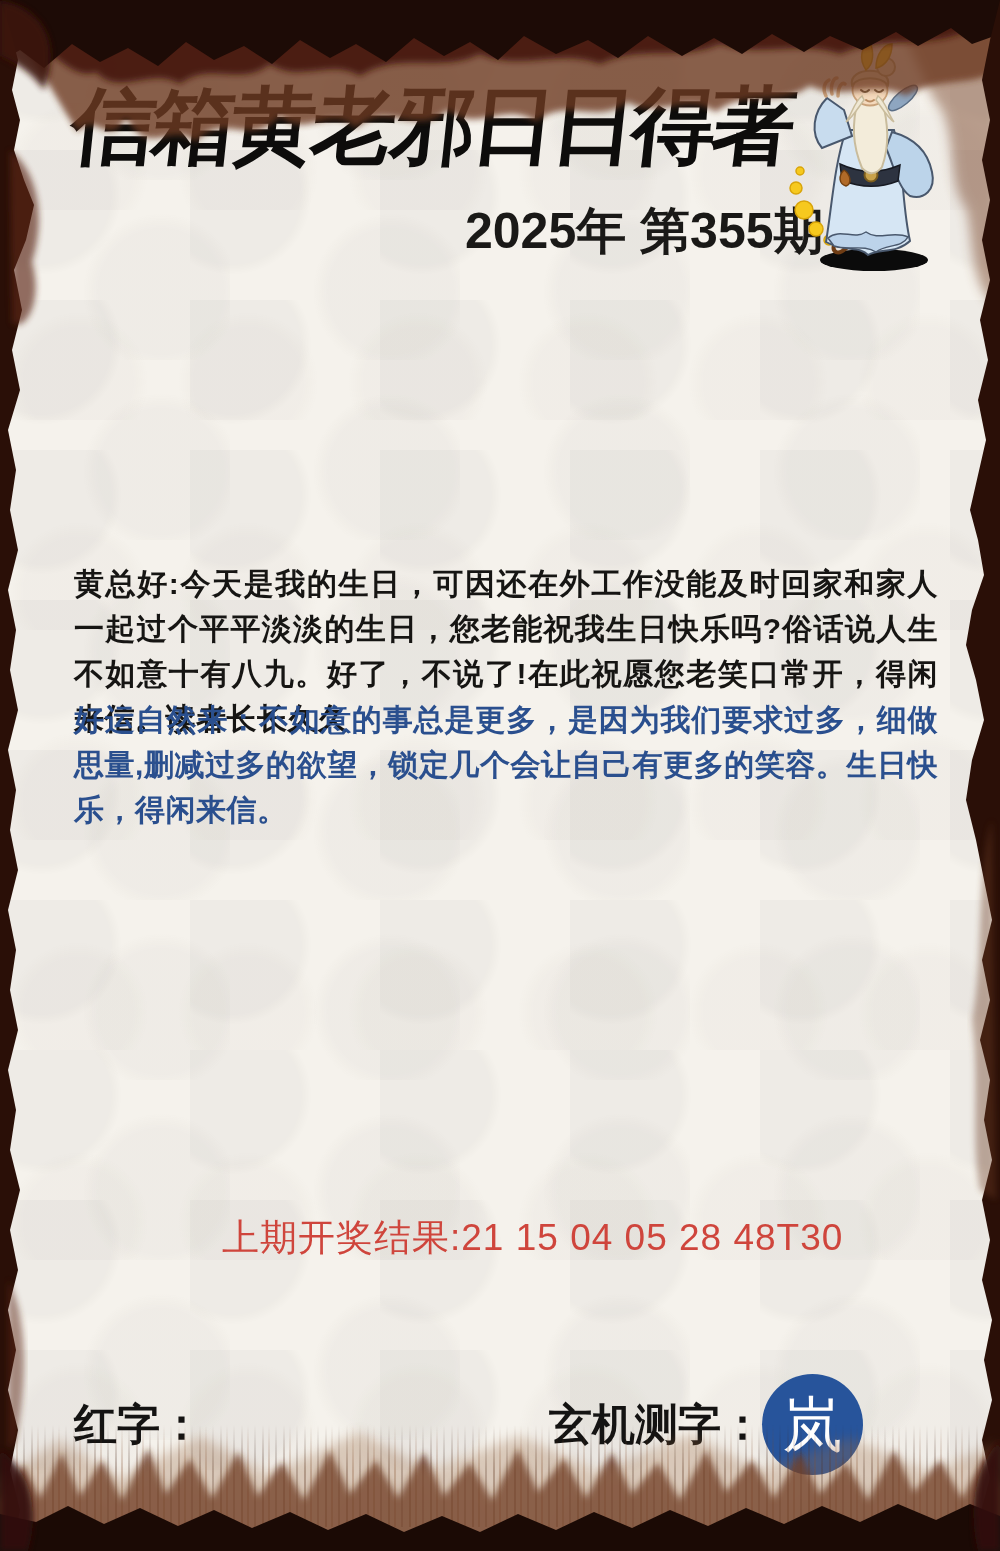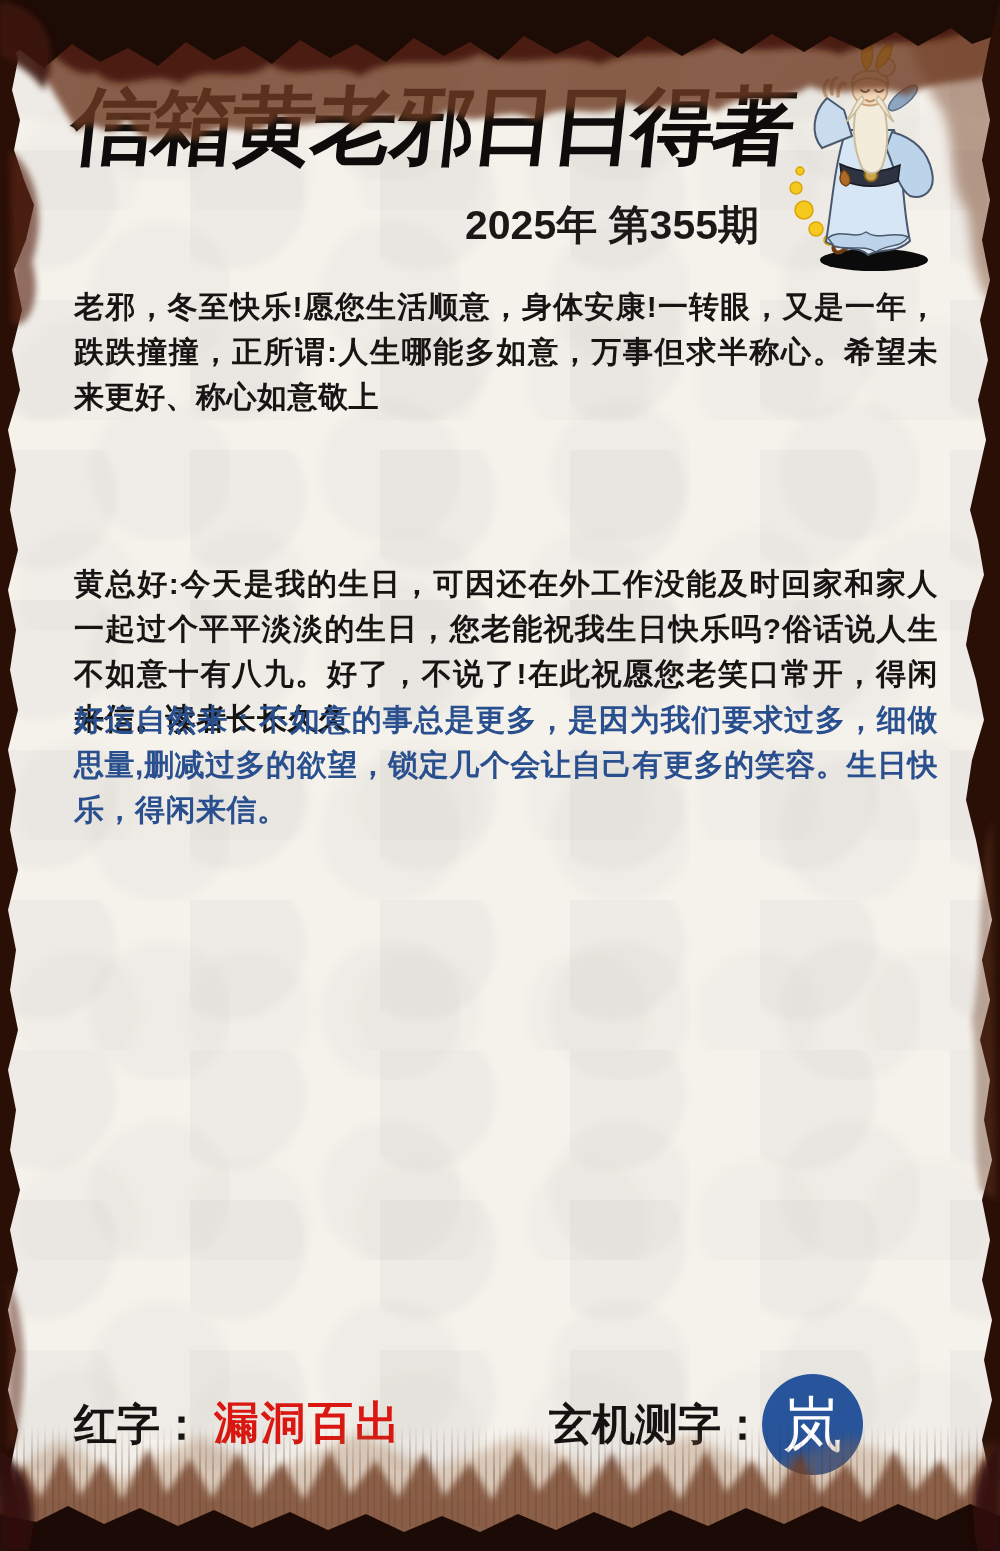--- a/index.html
+++ b/index.html
@@ -23,21 +23,21 @@
     -webkit-mask-image:linear-gradient(to top,#000 55%,transparent 100%);
     mask-image:linear-gradient(to top,#000 55%,transparent 100%);
   }
   .page-title{
     position:absolute;left:72px;top:84px;width:730px;
     font-size:84px;font-weight:900;letter-spacing:-4px;color:#0d0c0b;
     transform:skewX(-6deg);white-space:nowrap;line-height:1.0;
   }
   .issue{
     position:absolute;left:465px;top:198px;
-    font-size:41px;font-weight:900;color:#1a1917;white-space:nowrap;letter-spacing:0px;
+    font-size:50px;font-weight:900;color:#1a1917;white-space:nowrap;letter-spacing:0px;
   }
   .mascot{position:absolute;left:782px;top:38px;width:172px;height:235px;}
   .letter{
     position:absolute;left:74px;width:864px;
     font-size:30px;font-weight:bold;line-height:45px;letter-spacing:0.5px;
     text-align:justify;color:#161513;
   }
   .ink-blue{color:var(--blue,#2a4f8e);}
   .ink-black{color:#161513;}
   .p1{top:284px;} .p2{top:430px;} .p3{top:561px;} .p4{top:697px;}
@@ -112,27 +112,26 @@
 
     <path d="M70,47 C66,28 110,28 106,47 C98,38 78,38 70,47 Z" fill="#e9dec2" stroke="#b6a678" stroke-width="2"></path>
     <circle cx="104" cy="29" r="9" fill="#e9dec2" stroke="#b6a678" stroke-width="2"></circle>
 
     <g fill="#f2c718" stroke="#c49e08" stroke-width="1.5">
       <path d="M84,32 C76,20 80,8 88,4 C92,14 92,26 84,32 Z"></path>
       <path d="M94,30 C94,16 102,6 110,6 C110,18 104,28 94,30 Z"></path>
     </g>
   </svg>
 
-  <div class="letter p1 ink-black">老邪，冬至快乐!愿您生活顺意，身体安康!一转眼，又是一年，跌跌撞撞，正所谓:人生哪能多如意，万事但求半称心。希望未来更好、称心如意敬上</div>
   <div class="letter p3 ink-black">黄总好:今天是我的生日，可因还在外工作没能及时回家和家人一起过个平平淡淡的生日，您老能祝我生日快乐吗?俗话说人生不如意十有八九。好了，不说了!在此祝愿您老笑口常开，得闲来信。读者长长久久</div>
   <div class="letter p4 ink-blue">好运自然来：不如意的事总是更多，是因为我们要求过多，细做思量,删减过多的欲望，锁定几个会让自己有更多的笑容。生日快乐，得闲来信。</div>
 
+  <div class="draw-result"><span>上期开奖结果:</span><span>21 15 04 05 28 48T30</span></div>
 
   <div class="footer-label red-word-label">红字：</div>
-  <div class="red-word">漏洞百出</div>
   <div class="footer-label mystic-label">玄机测字：</div>
   <div class="mystic-seal">
     <span>岚</span>
   </div>
 
   <div class="bottom-streaks"></div>
 
   <svg class="grunge" viewBox="0 0 1000 1551" preserveAspectRatio="none" aria-hidden="true">
     <defs>
       <filter id="soft" x="-20%" y="-20%" width="140%" height="140%">

